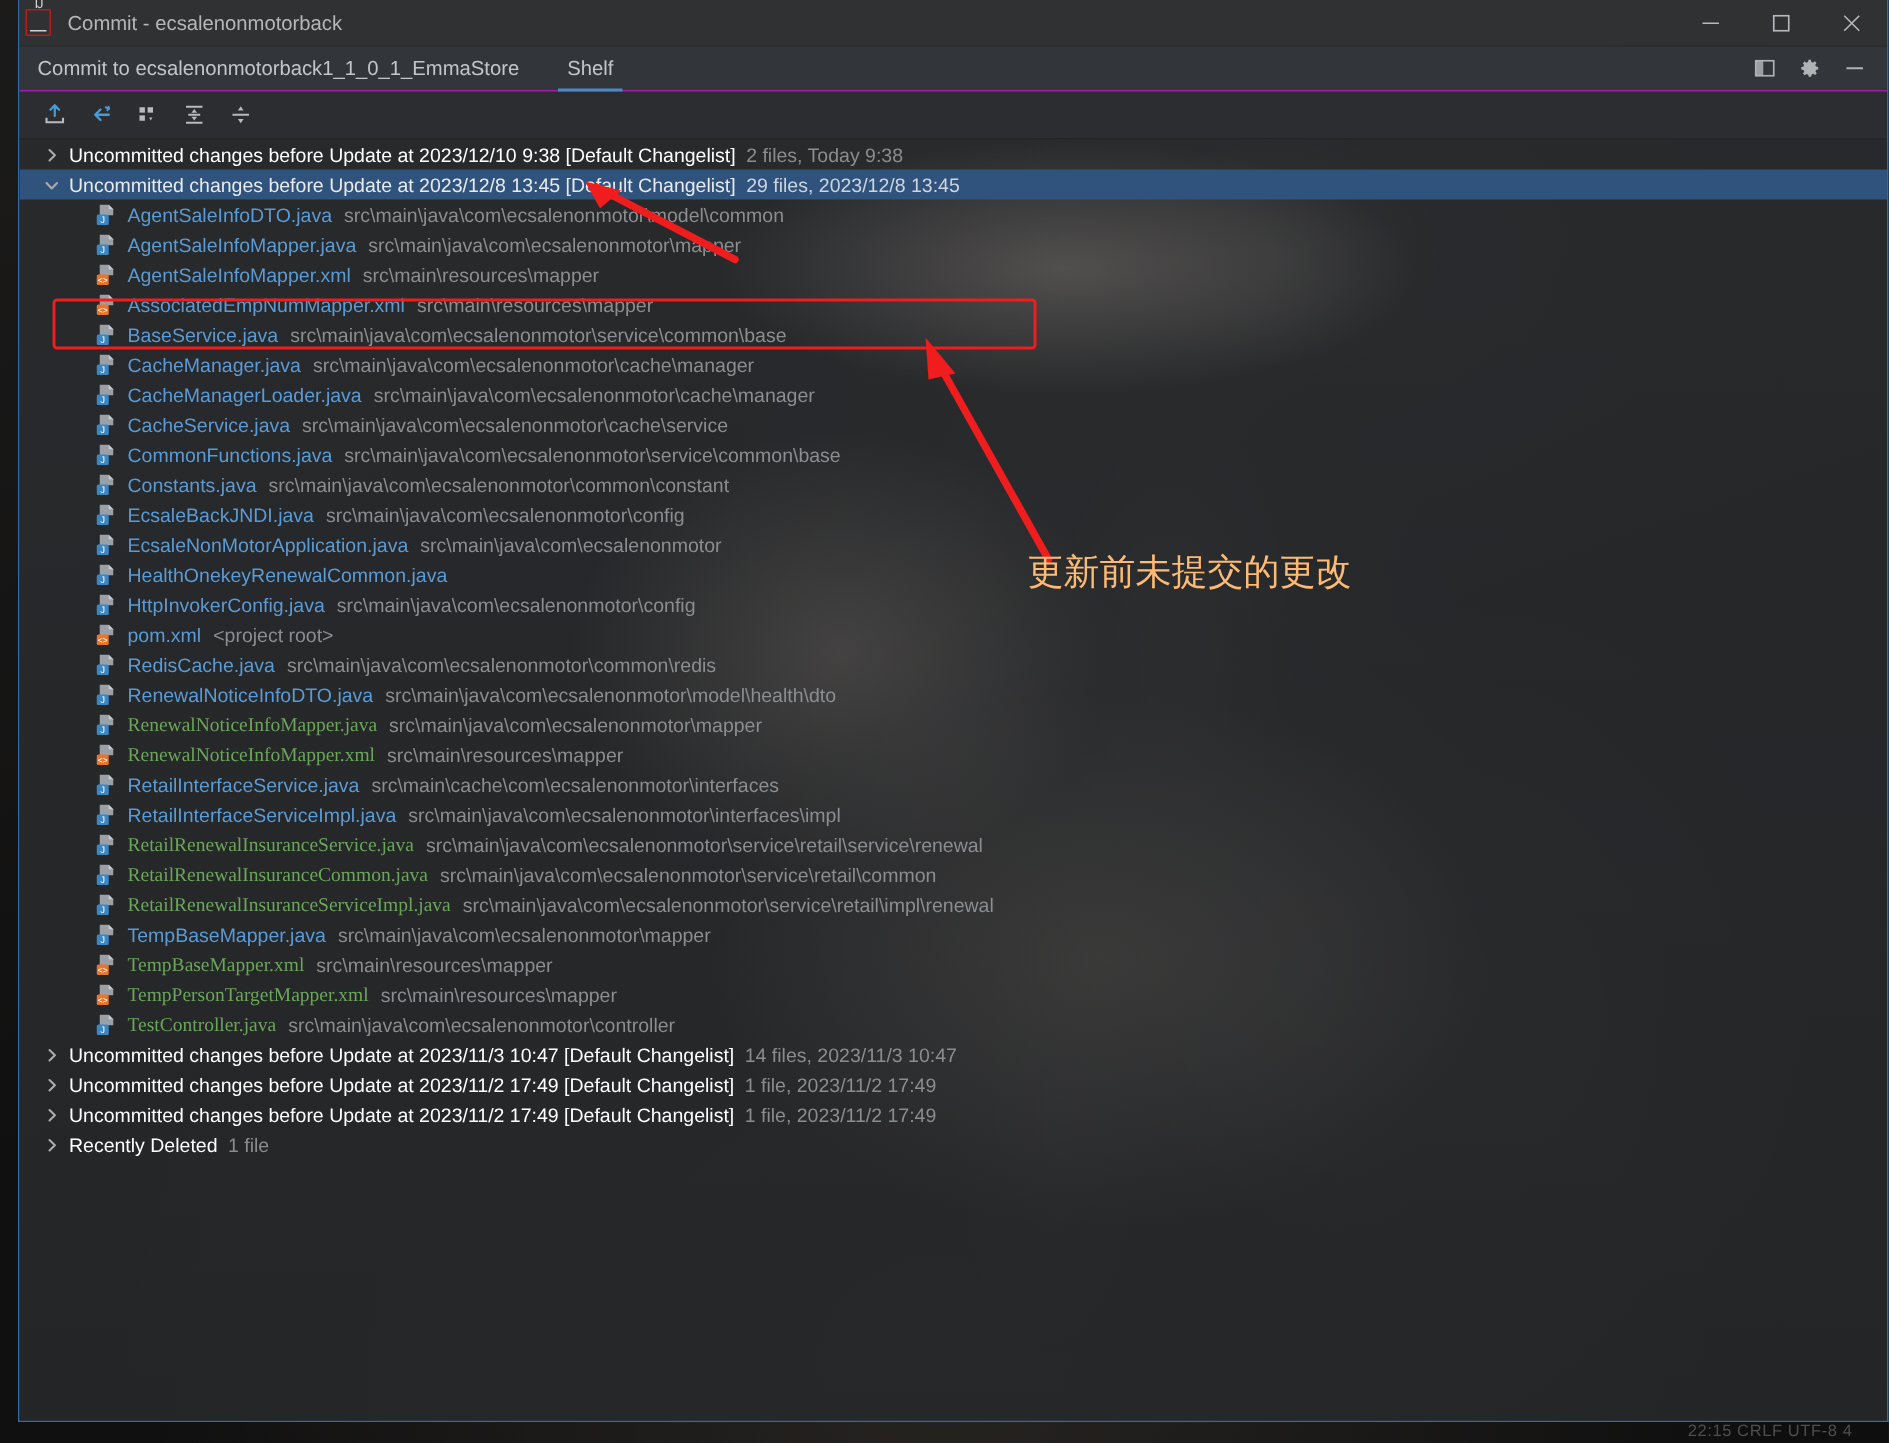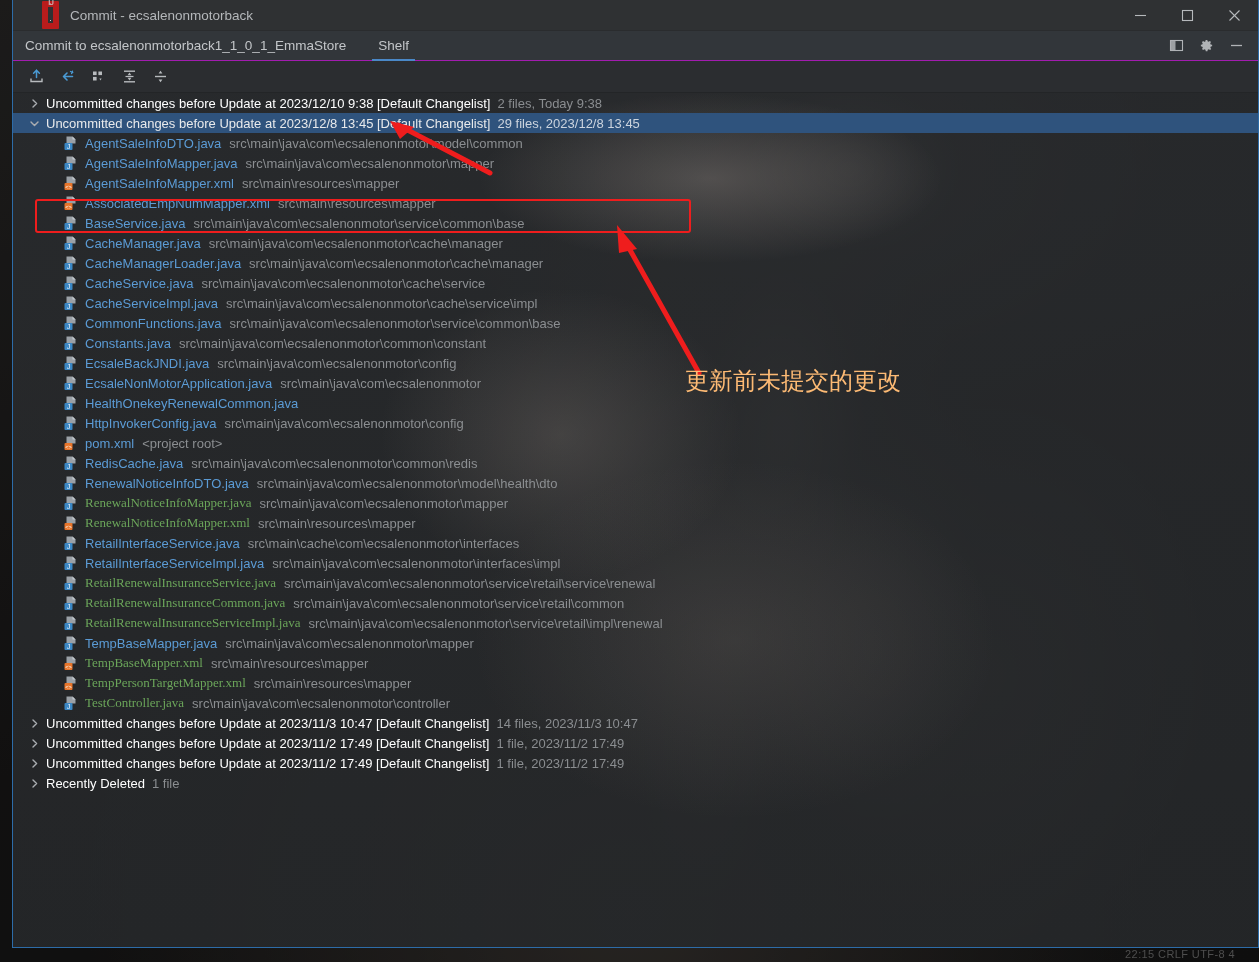--- a/index.html
+++ b/index.html
@@ -52,22 +52,22 @@
   }
 
   
   #title-bar {
     height: 31px; flex: 0 0 31px;
     background: #2f3133;
     display: flex; align-items: center;
     border-bottom: 1px solid #2a2c2e;
   }
   .ij-logo {
-    width: 17px; height: 17px; margin-left: 29px; margin-right: 11px;
-    border: 6px solid #b91c1c; border-radius: 1px;
+    width: 17px; height: 17px; margin-left: 4px; margin-right: 11px;
+    border: 1px solid #b91c1c; border-radius: 1px;
     display: flex; align-items: flex-end; justify-content: center;
     font-size: 9px; color: #cfd2d4; line-height: 1;
     font-family: "Liberation Sans", sans-serif;
     letter-spacing: -1px; padding-bottom: 16px;
     position: relative; flex: 0 0 auto;
   }
   .ij-logo::after {
     content: ""; position: absolute; left: 2px; right: 2px; bottom: 2px;
     height: 1.5px; background: #cfd2d4;
   }
@@ -380,30 +380,20 @@
           <span class="fname mod">CacheService.java</span>
           <span class="fpath">src\main\java\com\ecsalenonmotor\cache\service</span>
         </div>
         <div class="row file">
           <span class="ftype"><svg width="16" height="16" viewBox="0 0 16 16">
               <path d="M3.5 1.5 h6 l3 3 v4 h-9 z" fill="#9aa0a6"></path>
               <path d="M9.5 1.5 l3 3 h-3 z" fill="#c6cbd0"></path>
               <rect x="1.5" y="8" width="8" height="7" rx="1" fill="#3b87c4"></rect>
               <text x="5.5" y="13.6" text-anchor="middle" font-size="6.4" fill="#ffffff" font-family="Liberation Sans, sans-serif">J</text>
             </svg></span>
-          <span class="fname mod">CacheServiceImpl.java</span>
-          <span class="fpath">src\main\java\com\ecsalenonmotor\cache\service\impl</span>
-        </div>
-        <div class="row file">
-          <span class="ftype"><svg width="16" height="16" viewBox="0 0 16 16">
-              <path d="M3.5 1.5 h6 l3 3 v4 h-9 z" fill="#9aa0a6"></path>
-              <path d="M9.5 1.5 l3 3 h-3 z" fill="#c6cbd0"></path>
-              <rect x="1.5" y="8" width="8" height="7" rx="1" fill="#3b87c4"></rect>
-              <text x="5.5" y="13.6" text-anchor="middle" font-size="6.4" fill="#ffffff" font-family="Liberation Sans, sans-serif">J</text>
-            </svg></span>
           <span class="fname mod">CommonFunctions.java</span>
           <span class="fpath">src\main\java\com\ecsalenonmotor\service\common\base</span>
         </div>
         <div class="row file">
           <span class="ftype"><svg width="16" height="16" viewBox="0 0 16 16">
               <path d="M3.5 1.5 h6 l3 3 v4 h-9 z" fill="#9aa0a6"></path>
               <path d="M9.5 1.5 l3 3 h-3 z" fill="#c6cbd0"></path>
               <rect x="1.5" y="8" width="8" height="7" rx="1" fill="#3b87c4"></rect>
               <text x="5.5" y="13.6" text-anchor="middle" font-size="6.4" fill="#ffffff" font-family="Liberation Sans, sans-serif">J</text>
             </svg></span>

